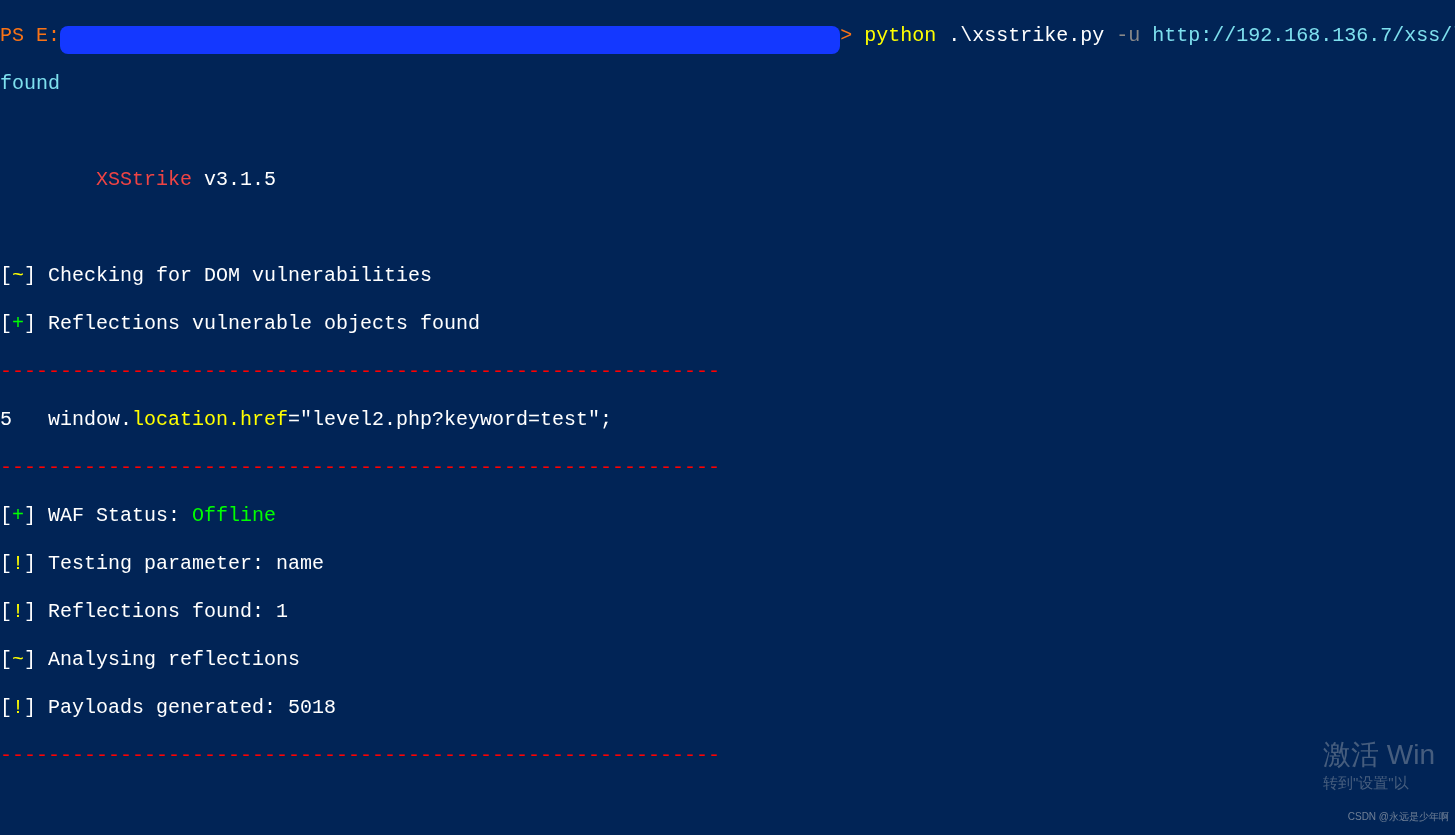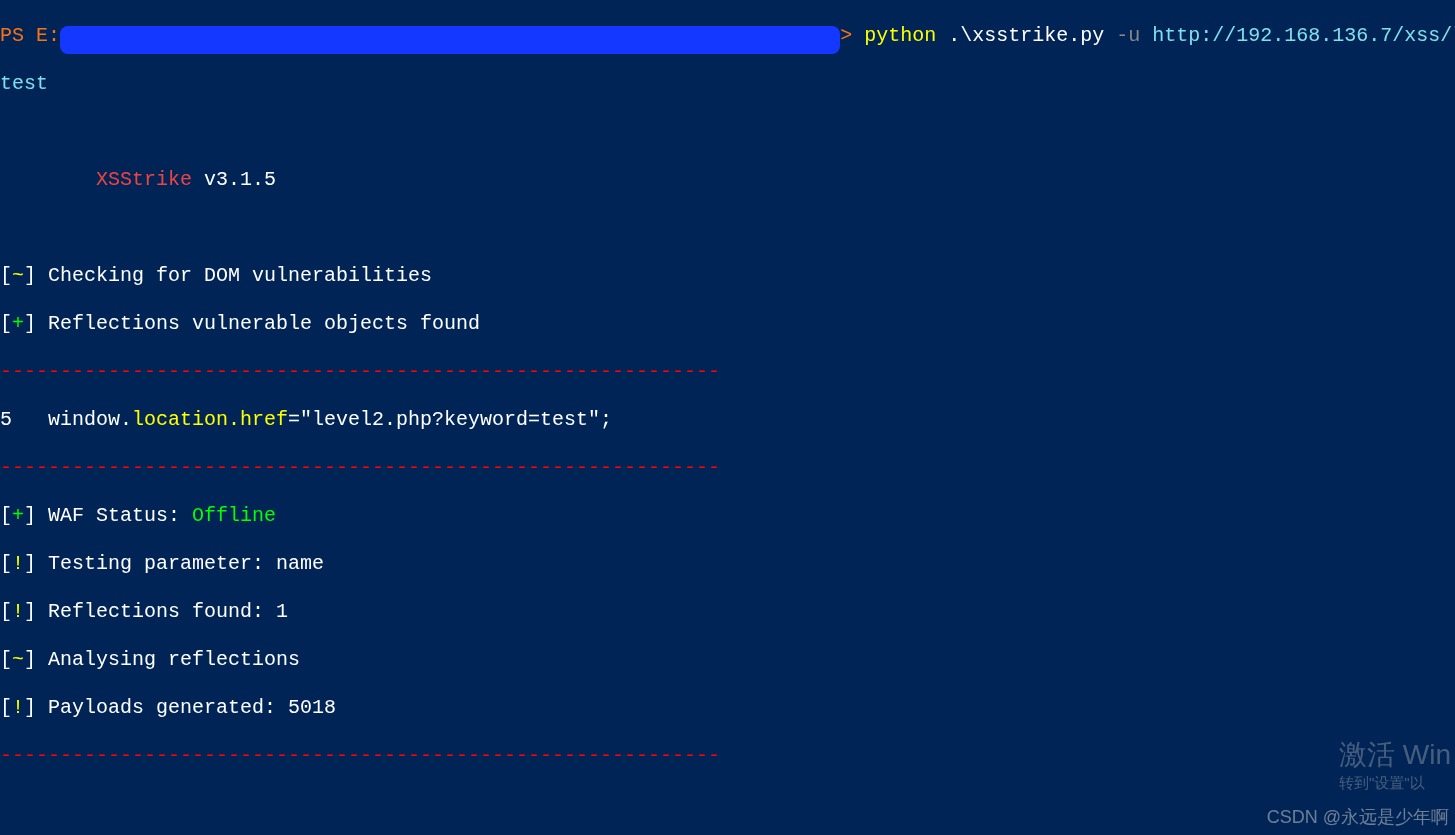--- a/index.html
+++ b/index.html
@@ -9,31 +9,31 @@
   .yellow{color:#FFFF00;}
   .cyan{color:#7EE0EE;}
   .darkgray{color:#888888;}
   .green{color:#00FF00;}
   .red{color:#ef4444;}
   .prompt-path{color:#f97316;}
   .redacted{position:relative;display:inline-block;}
   .redacted-bar{position:absolute;left:0;right:0;top:2px;bottom:-6px;background:#1438FF;border-radius:8px;}
   .redacted-content{visibility:hidden;}
   .dash-rule{color:#FF0000;letter-spacing:0;}
-  .watermark{position:absolute;right:0;bottom:40px;color:rgba(200,200,200,0.35);font-family:"Microsoft YaHei",sans-serif;text-align:left;padding-right:4px;}
+  .watermark{position:absolute;right:0;bottom:40px;color:rgba(200,200,200,0.35);font-family:"Microsoft YaHei",sans-serif;text-align:left;padding-right:20px;}
   .watermark .big{font-size:28px;}
   .watermark .small{font-size:15px;margin-top:4px;}
-  .csdn{position:absolute;right:6px;bottom:6px;color:rgba(200,200,200,0.55);font-family:"Microsoft YaHei",sans-serif;font-size:18px;}
+  .csdn{position:absolute;right:6px;bottom:6px;color:rgba(200,200,200,0.55);font-family:"Microsoft YaHei",sans-serif;font-size:10px;}
 </style>
 </head>
 <body>
 
 <div class="terminal">
 <div class="line"><span class="prompt-path">PS E:</span><span class="redacted"><span class="redacted-content">\xxxxxxxxxxxx\xxxxxxxxxxxxxxxxxxxxxxxxxxxxxxxxxxxxxxxxxxxxxxxxxxx</span><span class="redacted-bar"></span></span><span class="prompt-path">&gt; </span><span class="yellow">python</span><span class="white"> .\xsstrike.py </span><span class="darkgray">-u</span><span class="cyan"> http://192.168.136.7/xss/level1.php?name=</span></div>
-<div class="line cyan">test</div>
+<div class="line cyan">found</div>
 <div class="line">&nbsp;</div>
 <div class="line"><span>	</span><span class="red">XSStrike</span><span class="white"> v3.1.5</span></div>
 <div class="line">&nbsp;</div>
 <div class="line"><span class="white">[</span><span class="yellow">~</span><span class="white">]</span><span class="white"> Checking for DOM vulnerabilities</span></div>
 <div class="line"><span class="white">[</span><span class="green">+</span><span class="white">]</span><span class="white"> Reflections vulnerable objects found</span></div>
 <div class="line dash-rule">------------------------------------------------------------</div>
 <div class="line"><span class="white">5   </span><span class="white">window.</span><span class="yellow">location.href</span><span class="white">="level2.php?keyword=test";</span></div>
 <div class="line dash-rule">------------------------------------------------------------</div>
 <div class="line"><span class="white">[</span><span class="green">+</span><span class="white">]</span><span class="white"> WAF Status: </span><span class="green">Offline</span></div>
 <div class="line"><span class="white">[</span><span class="yellow">!</span><span class="white">]</span><span class="white"> Testing parameter: name</span></div>

